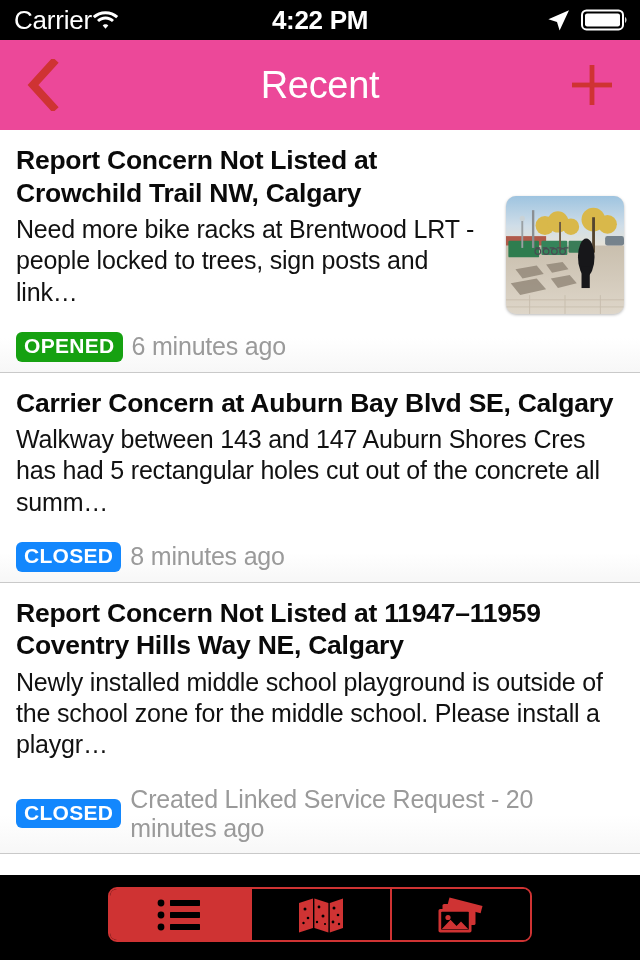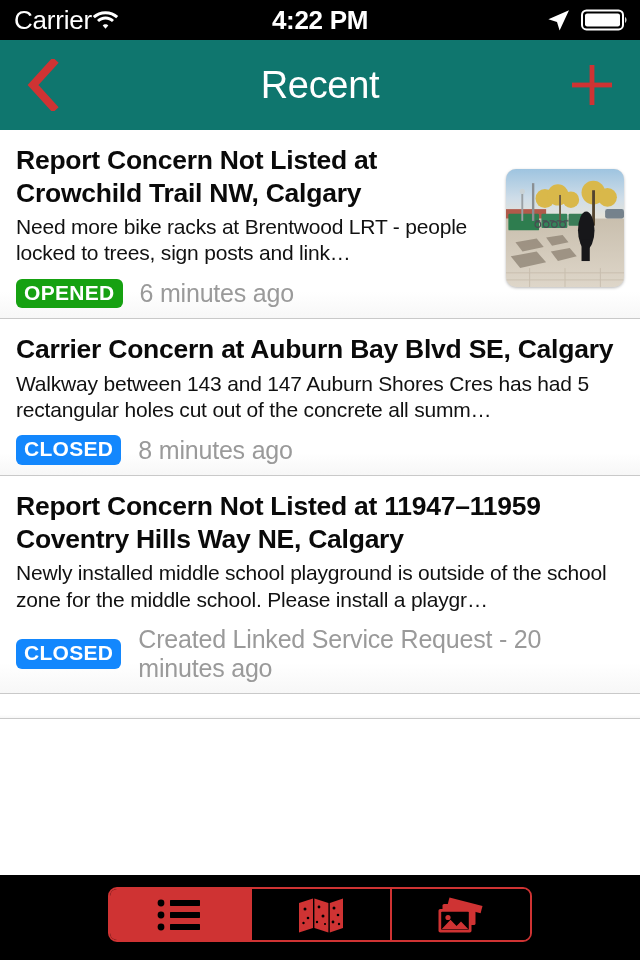--- a/index.html
+++ b/index.html
@@ -25,21 +25,21 @@
   .sb-time { font-size:26px; font-weight:bold; color:#fff; letter-spacing:-0.3px; }
   .sb-right { position:absolute; right:12px; top:0; height:40px; display:flex; align-items:center; gap:11px; }
 
   .wifi-icon { display:block; width:27px; height:20px; }
   .loc-icon  { display:block; width:23px; height:23px; }
   .batt-icon { display:block; width:47px; height:22px; }
 
   
   .navbar {
     position:absolute; top:40px; left:0; width:640px; height:90px;
-    background:#0f766e;
+    background:#ec4899;
     display:flex; align-items:center; justify-content:center;
   }
   .nav-title { font-size:38px; color:#fff; font-weight:400; letter-spacing:-0.3px; }
   .nav-back {
     position:absolute; left:8px; top:0; height:90px; width:68px;
     display:flex; align-items:center; justify-content:center; cursor:pointer;
   }
   .nav-add {
     position:absolute; right:14px; top:0; height:90px; width:68px;
     display:flex; align-items:center; justify-content:center; cursor:pointer;
@@ -61,25 +61,25 @@
   }
   .row-inner { display:flex; gap:12px; align-items:center; }
   .row-text { flex:1 1 auto; min-width:0; }
   .row-thumb-wrap { flex:0 0 auto; width:118px; padding-top:4px; }
 
   .r-title {
     font-size:26.5px; font-weight:bold; color:#0a0a0a;
     line-height:1.23; letter-spacing:-0.25px;
   }
   .r-desc {
-    font-size:21px; font-weight:400; color:#111;
+    font-size:25px; font-weight:400; color:#111;
     line-height:1.25; letter-spacing:-0.2px;
     margin-top:5px;
   }
-  .r-meta { display:flex; align-items:center; gap:17px; margin-top:12px; }
+  .r-meta { display:flex; align-items:center; gap:9px; margin-top:24px; }
   .badge {
     display:inline-block;
     font-size:21px; font-weight:bold; color:#fff;
     letter-spacing:0.3px;
     padding:3px 8px 4px 8px;
     border-radius:6px;
     line-height:1.08;
   }
   .badge.opened { background:#16a111; }
   .badge.closed { background:#1387fd; }

